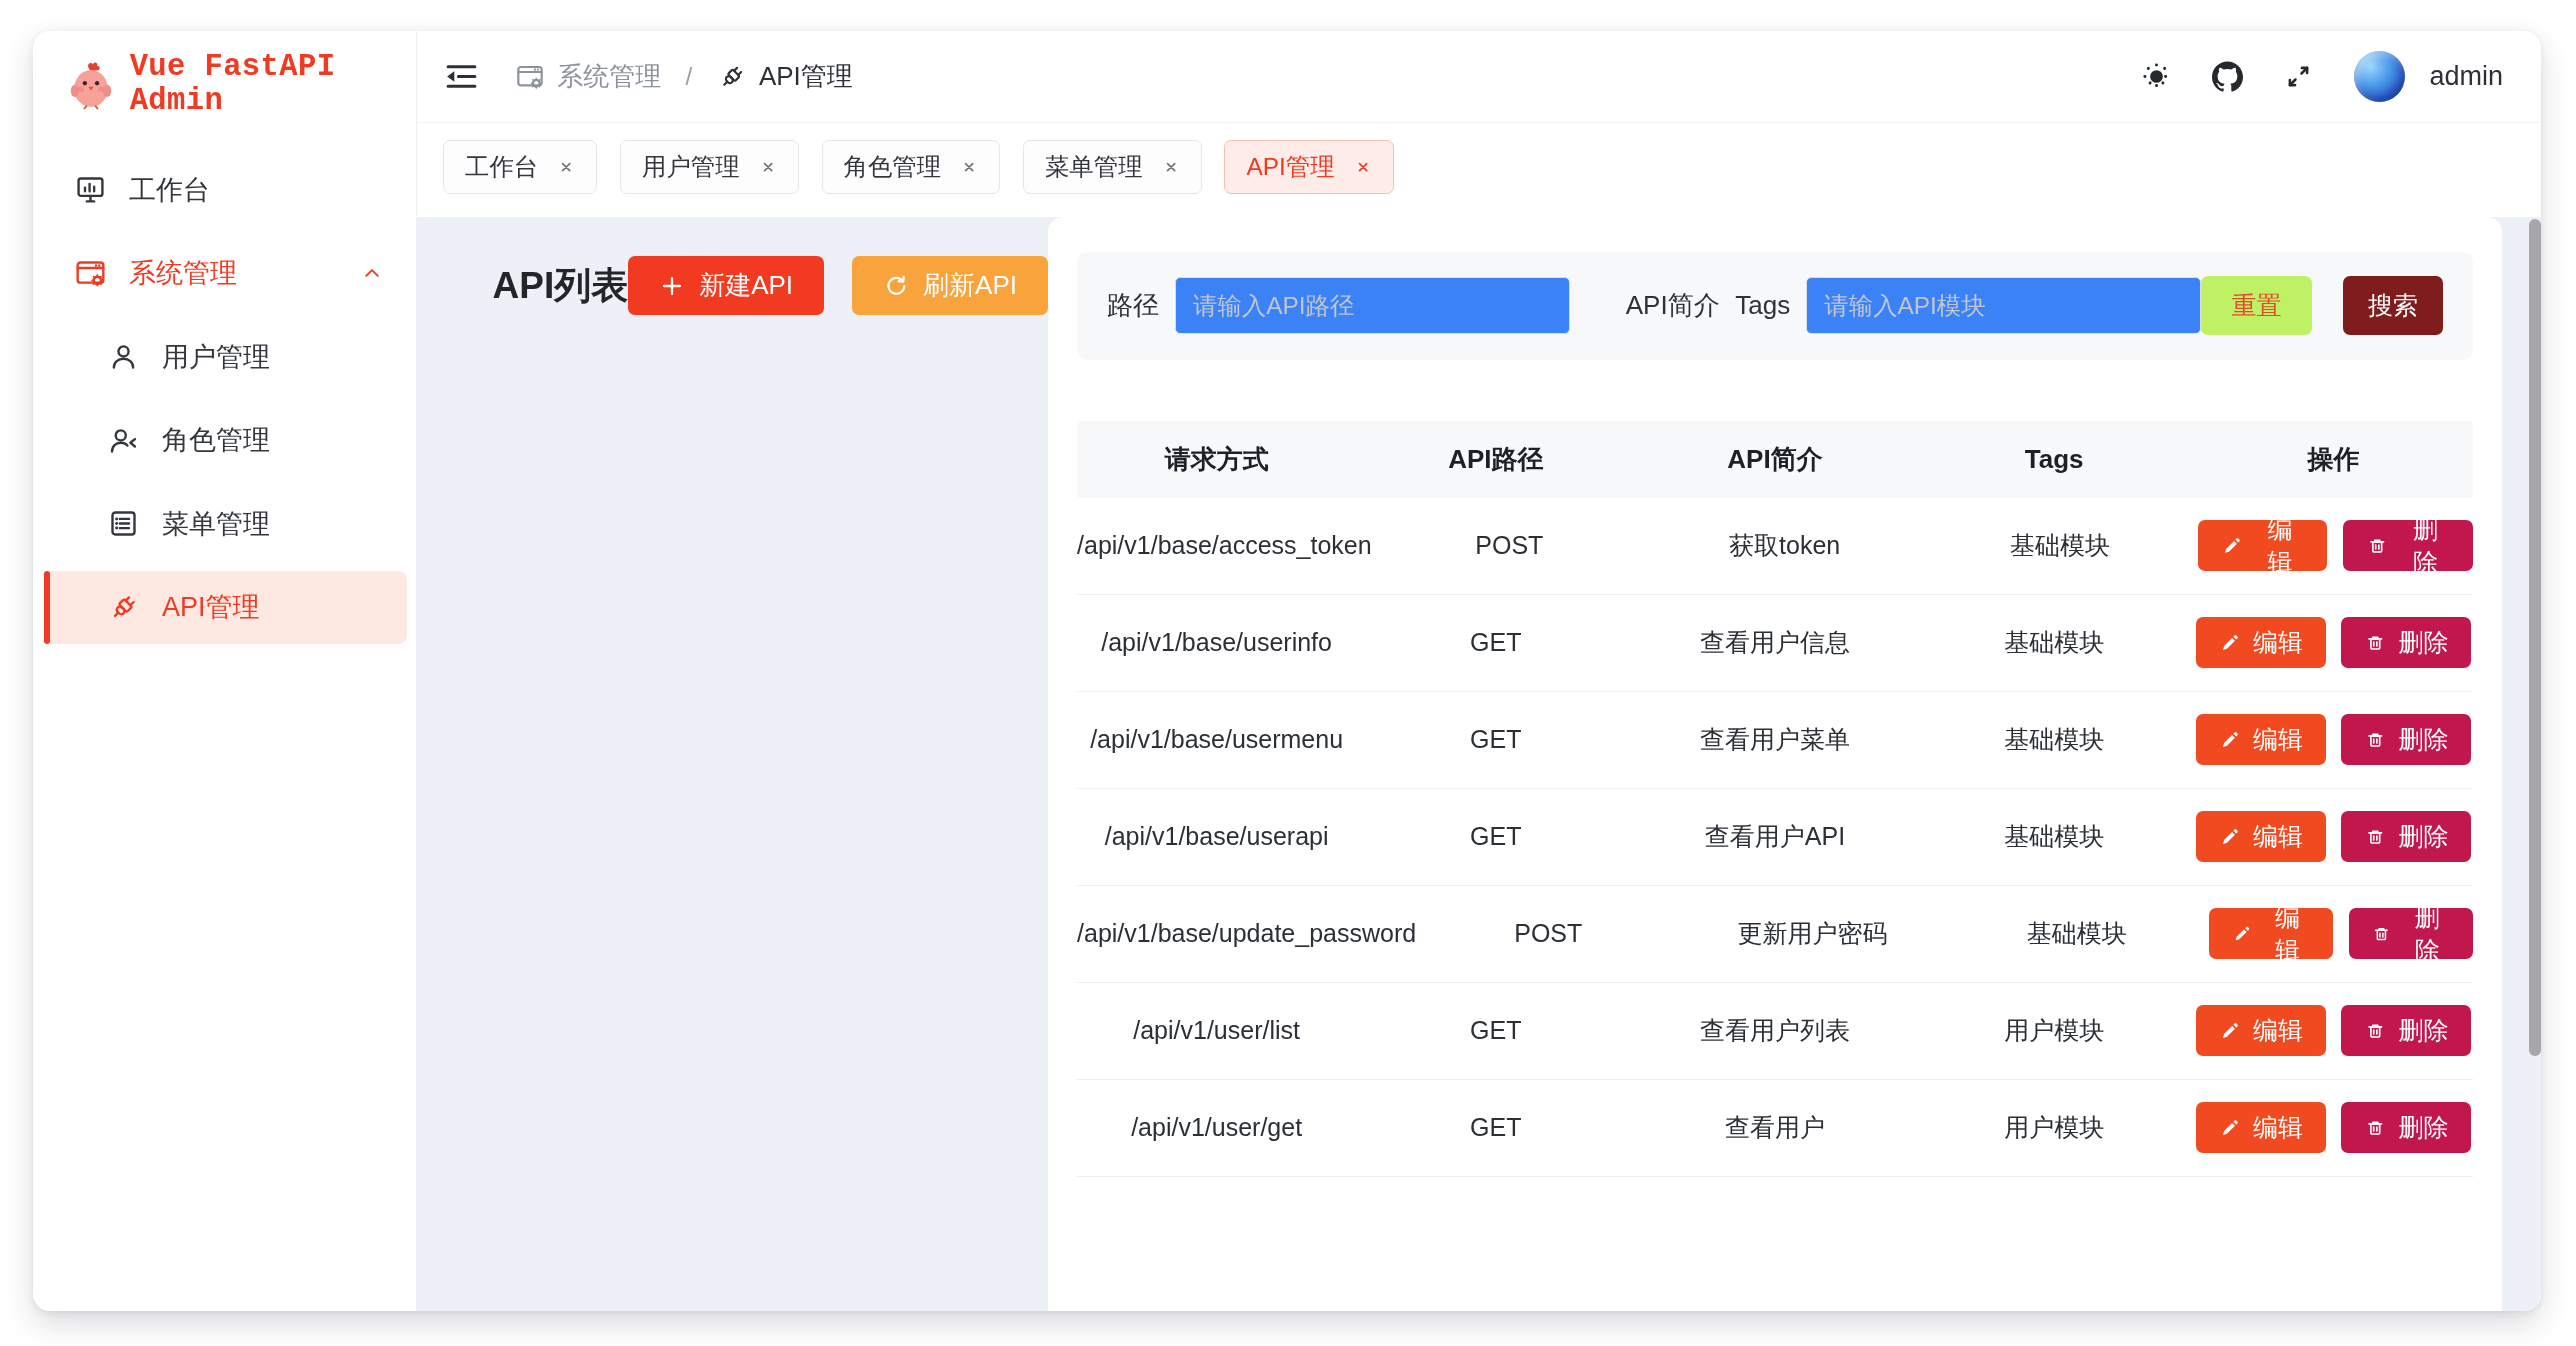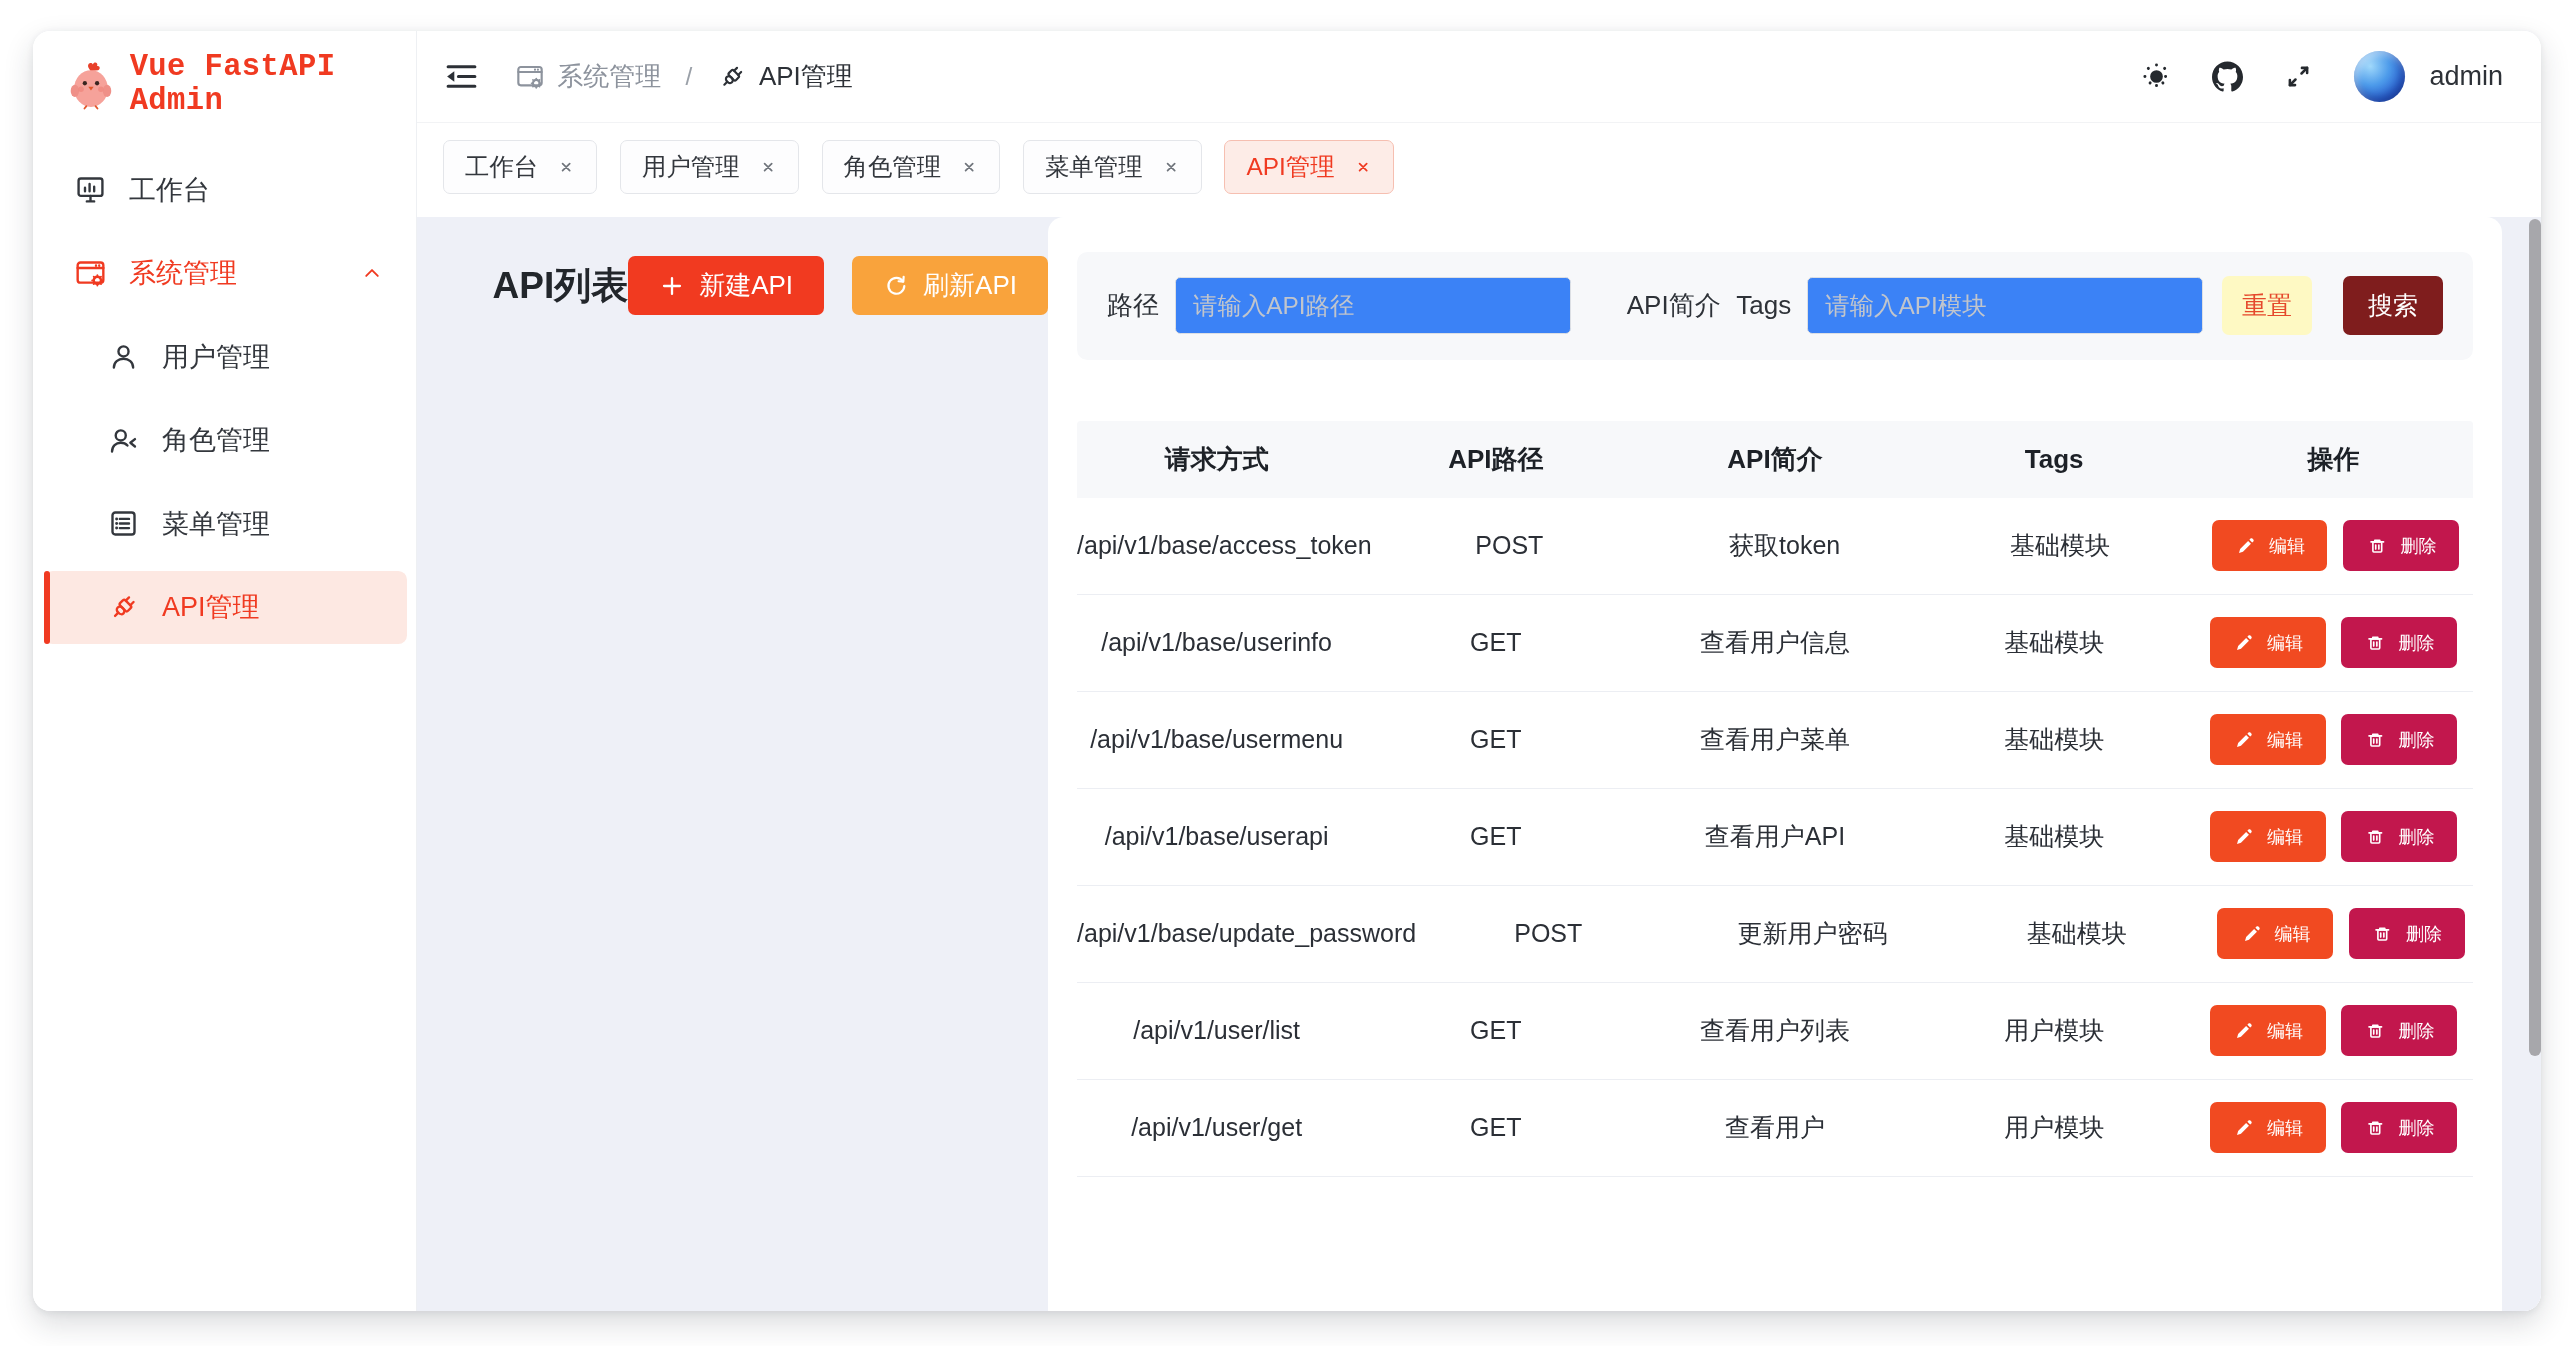--- a/index.html
+++ b/index.html
@@ -73,31 +73,31 @@
   .card{flex:1;background:#fff;border-radius:15.7px 15.7px 0 0;padding:35px 29px 0;overflow:hidden;display:flex;flex-direction:column;}
   
   .filters{background:#f7f8fa;border-radius:10.5px;height:108px;min-height:108px;display:flex;align-items:center;padding:0 30px;}
   .f-label{font-size:26px;color:#2e3238;margin-right:15.7px;white-space:nowrap;}
   .f-input{
     width:396px;height:57px;box-sizing:border-box;border:1.7px solid #dcdfe4;border-radius:5.2px;background:#3b82f6;
     padding:0 17.4px;font-size:24.4px;color:#33373d;outline:none;margin-right:56px;font-family:inherit;
   }
   .f-input::placeholder{color:#c1c5cc;}
   .filter-actions{margin-left:auto;display:flex;gap:31px;}
-  .btn-reset{height:59px;width:90px;padding:0;background:#fef9c3;color:#e5492c;font-size:25px;}
+  .btn-reset{height:59px;width:111px;padding:0;background:#bef264;color:#e5492c;font-size:25px;}
   .btn-search{height:59px;width:100px;padding:0;background:#7f1d1d;font-size:25px;}
   
   .table{margin-top:61px;display:flex;flex-direction:column;}
   .thead,.tr{display:grid;grid-template-columns:repeat(5,1fr);align-items:center;text-align:center;}
   .thead{background:#f7f8fa;height:77px;font-size:26px;font-weight:700;color:#1d2127;border-radius:3.5px 3.5px 0 0;}
   .tr{min-height:96px;border-bottom:1.7px solid #eceef3;font-size:25px;color:#2b2f36;}
   .cell-actions{display:flex;justify-content:center;gap:15.7px;}
   .row-btn{
     border:none;height:51px;padding:0 22.6px;border-radius:7px;display:inline-flex;align-items:center;gap:12.2px;
-    font-size:18px;color:#fff;cursor:pointer;font-family:inherit;
+    font-size:25px;color:#fff;cursor:pointer;font-family:inherit;
   }
   .row-btn svg{width:22.6px;height:22.6px;}
   .btn-edit{background:#f14a21;}
   .btn-delete{background:#c2174d;}
   
   .scroll-thumb{position:absolute;right:0;top:188px;width:12.2px;height:837px;border-radius:6.1px;background:#a7a7ab;}
   
   svg.st{fill:none;stroke:currentColor;stroke-width:2.6;stroke-linecap:round;stroke-linejoin:round;}
 </style>
 </head>

